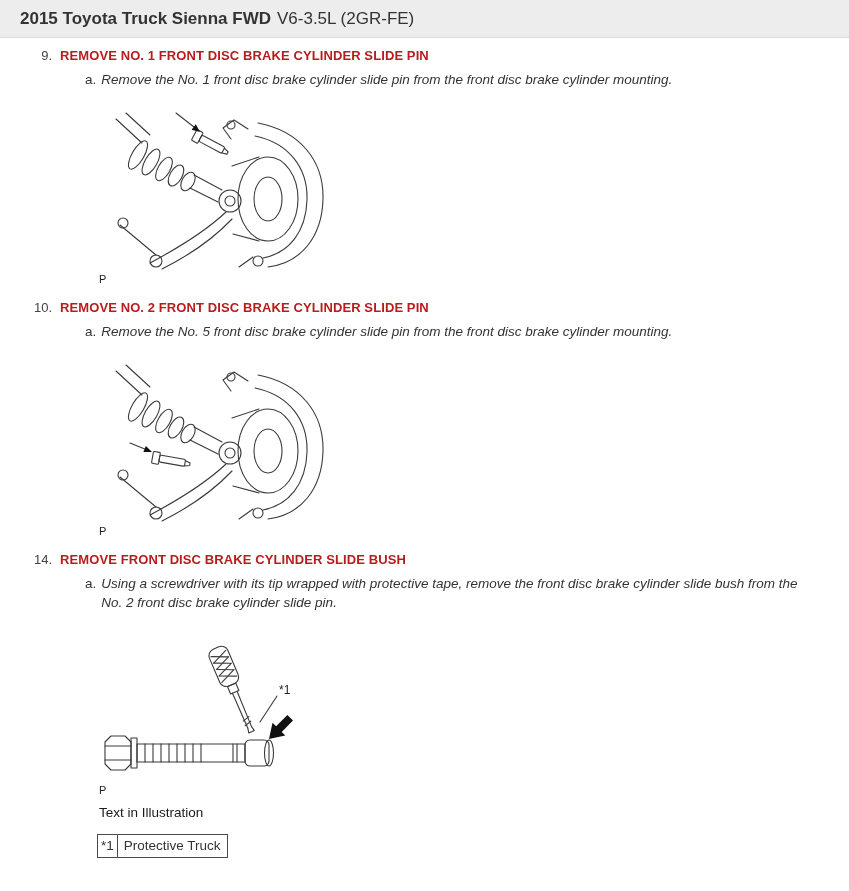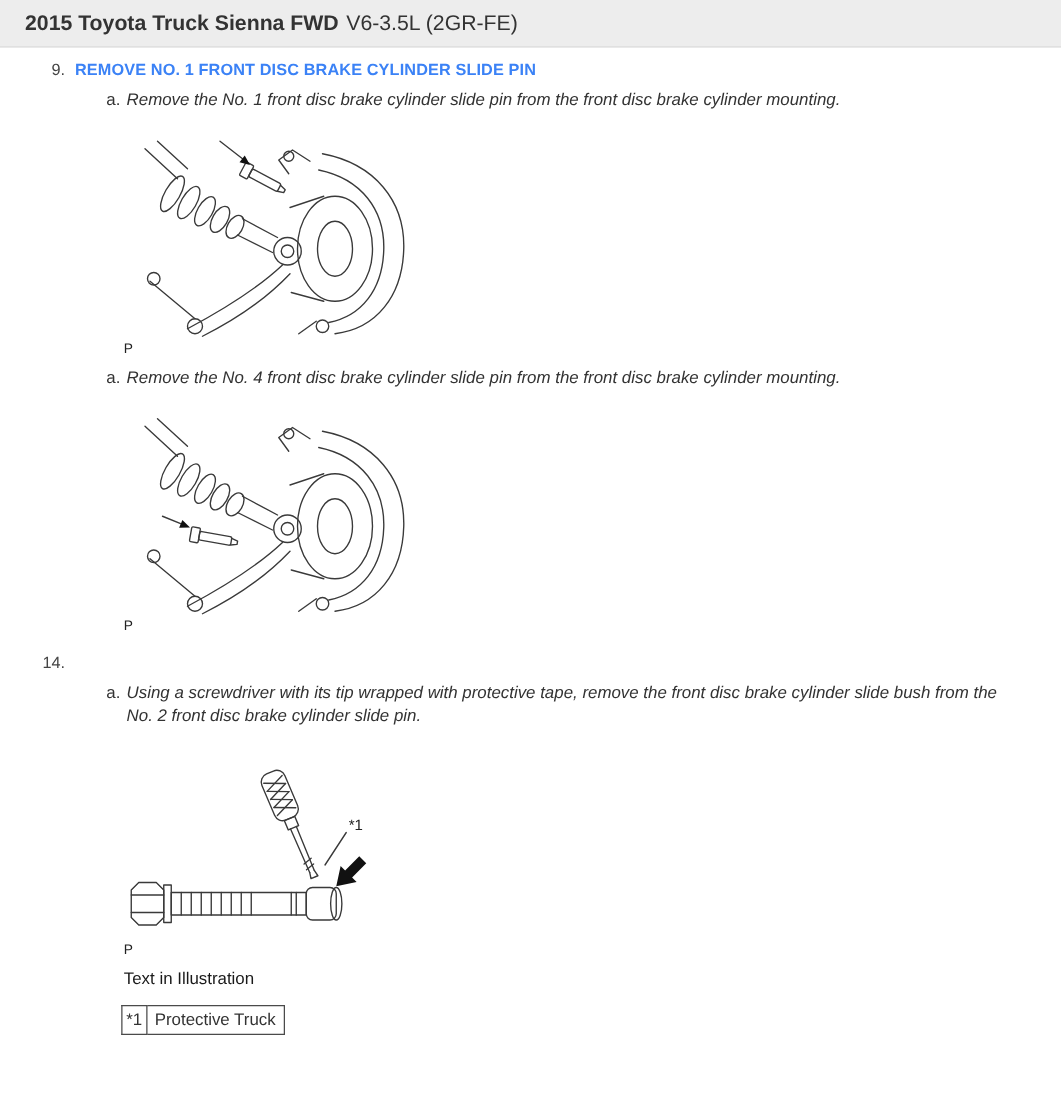--- a/index.html
+++ b/index.html
@@ -13,21 +13,21 @@
     height: 38px; background:#ededed; border-bottom:1px solid #dcdcdc;
     display:flex; align-items:center; padding:12px 20px;
     font-size:17px; color:#333; white-space:nowrap;
   }
   .page-header .bold { font-weight:700; margin-right:6px; }
   .content { padding-top:4px; }
 
   .step-heading { display:flex; margin-top:14px; font-size:13px; line-height:16px; }
   .step-heading.first { margin-top:6px; }
   .step-num { flex:0 0 52px; text-align:right; color:#444; }
-  .step-title { font-weight:700; color:#3b82f6; margin-left:8px; letter-spacing:.1px; }
+  .step-title { font-weight:700; color:#b91c1c; margin-left:8px; letter-spacing:.1px; }
 
   .substep { display:flex; margin:6px 0 0 85px; font-size:13.5px; line-height:19px; color:#333; }
   .substep-letter { margin-right:5px; flex:0 0 auto; }
   .substep-text { max-width:697px;font-style:italic; }
 
   .figure { margin:22px 0 0 112px; }
   .figure.fig3 { margin:30px 0 0 95px; }
   .figure svg { display:block; }
   svg text { font-family:"Liberation Sans", sans-serif; }
 
@@ -94,23 +94,27 @@
           </g>
           <path d="M64,2 L82,16"></path>
         </g>
         <polygon points="88,21 79.6,18.7 83.8,13.3" fill="#111" stroke="none"></polygon>
       </svg>
     </div>
     <div class="fig-label">P</div>
   </div>
 
   <div>
+    <div class="step-heading">
+      <span class="step-num">10.</span>
+      <span class="step-title">REMOVE NO. 2 FRONT DISC BRAKE CYLINDER SLIDE PIN</span>
+    </div>
     <div class="substep">
       <span class="substep-letter">a.</span>
-      <span class="substep-text">Remove the No. 4 front disc brake cylinder slide pin from the front disc brake cylinder mounting.</span>
+      <span class="substep-text">Remove the No. 5 front disc brake cylinder slide pin from the front disc brake cylinder mounting.</span>
     </div>
     <div class="figure">
       <svg width="235" height="160" viewBox="0 0 235 160">
         <g fill="none" stroke="#3a3a3a" stroke-width="1.1" stroke-linecap="round" stroke-linejoin="round">
           <path d="M146,12 C188,20 212,50 211,88 C210,126 189,152 156,156"></path>
           <path d="M143,25 C177,32 196,57 195,89 C194,121 177,142 151,147"></path>
           <ellipse cx="156" cy="88" rx="30" ry="42"></ellipse>
           <ellipse cx="156" cy="88" rx="14" ry="22"></ellipse>
           <path d="M147,46 L120,55"></path>
           <path d="M147,130 L121,123"></path>
@@ -143,20 +147,21 @@
         </g>
         <polygon points="40,89 31.3,89.1 33.9,82.9" fill="#111" stroke="none"></polygon>
       </svg>
     </div>
     <div class="fig-label">P</div>
   </div>
 
   <div>
     <div class="step-heading">
       <span class="step-num">14.</span>
+      <span class="step-title">REMOVE FRONT DISC BRAKE CYLINDER SLIDE BUSH</span>
     </div>
     <div class="substep">
       <span class="substep-letter">a.</span>
       <span class="substep-text">Using a screwdriver with its tip wrapped with protective tape, remove the front disc brake cylinder slide bush from the No. 2 front disc brake cylinder slide pin.</span>
     </div>
     <div class="figure fig3">
       <svg width="235" height="140" viewBox="0 0 235 140">
         <g fill="none" stroke="#3a3a3a" stroke-width="1.1" stroke-linecap="round" stroke-linejoin="round">
           <path d="M10,100 L16,94 L30,94 L36,100 L36,122 L30,128 L16,128 L10,122 Z"></path>
           <path d="M10,104 L36,104"></path>

